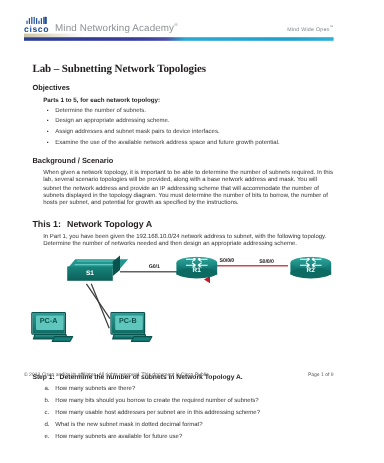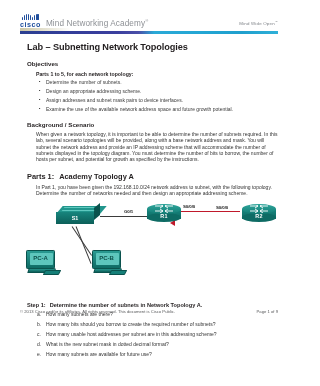--- a/index.html
+++ b/index.html
@@ -106,22 +106,23 @@
     pointer-events: none;
   }
 
   
   .body {
     padding: 0 20px;
   }
   .doc-title {
     font-size: 9.2px;
     font-weight: bold;
-    margin: 6px 0 0 7px;
+    margin: 16px 0 0 7px;
     letter-spacing: -0.1px;
+    font-family: Liberation Serif, serif;
   }
   .h2 {
     font-size: 6.2px;
     font-weight: bold;
     margin: 8px 0 0 7px;
   }
   .sub-bold {
     font-size: 5.2px;
     font-weight: bold;
     margin: 4px 0 0 16px;
@@ -411,21 +412,21 @@
     <ul class="bullets">
       <li>Determine the number of subnets.</li>
       <li>Design an appropriate addressing scheme.</li>
       <li>Assign addresses and subnet mask pairs to device interfaces.</li>
       <li>Examine the use of the available network address space and future growth potential.</li>
     </ul>
 
     <div class="h2">Background / Scenario</div>
     <div class="para">When given a network topology, it is important to be able to determine the number of subnets required. In this lab, several scenario topologies will be provided, along with a base network address and mask. You will subnet the network address and provide an IP addressing scheme that will accommodate the number of subnets displayed in the topology diagram. You must determine the number of bits to borrow, the number of hosts per subnet, and potential for growth as specified by the instructions.</div>
 
-    <div class="part-title"><span>Parts 1:</span><span class="sp"></span><span>Academy Topology A</span></div>
+    <div class="part-title"><span>This 1:</span><span class="sp"></span><span>Network Topology A</span></div>
     <div class="para">In Part 1, you have been given the 192.168.10.0/24 network address to subnet, with the following topology. Determine the number of networks needed and then design an appropriate addressing scheme.</div>
 
     <div class="diagram">
 
       <div class="link" style="left:80px; top:14px; width:50px;"></div>
 
       <div class="link red" style="left:158px; top:9px; width:62px;"></div>
       <div class="arrowhead" style="left:150px; top:18px;"></div>
       <div class="link red" style="left:151px; top:9px; width:10px; transform: rotate(55deg);"></div>
 

